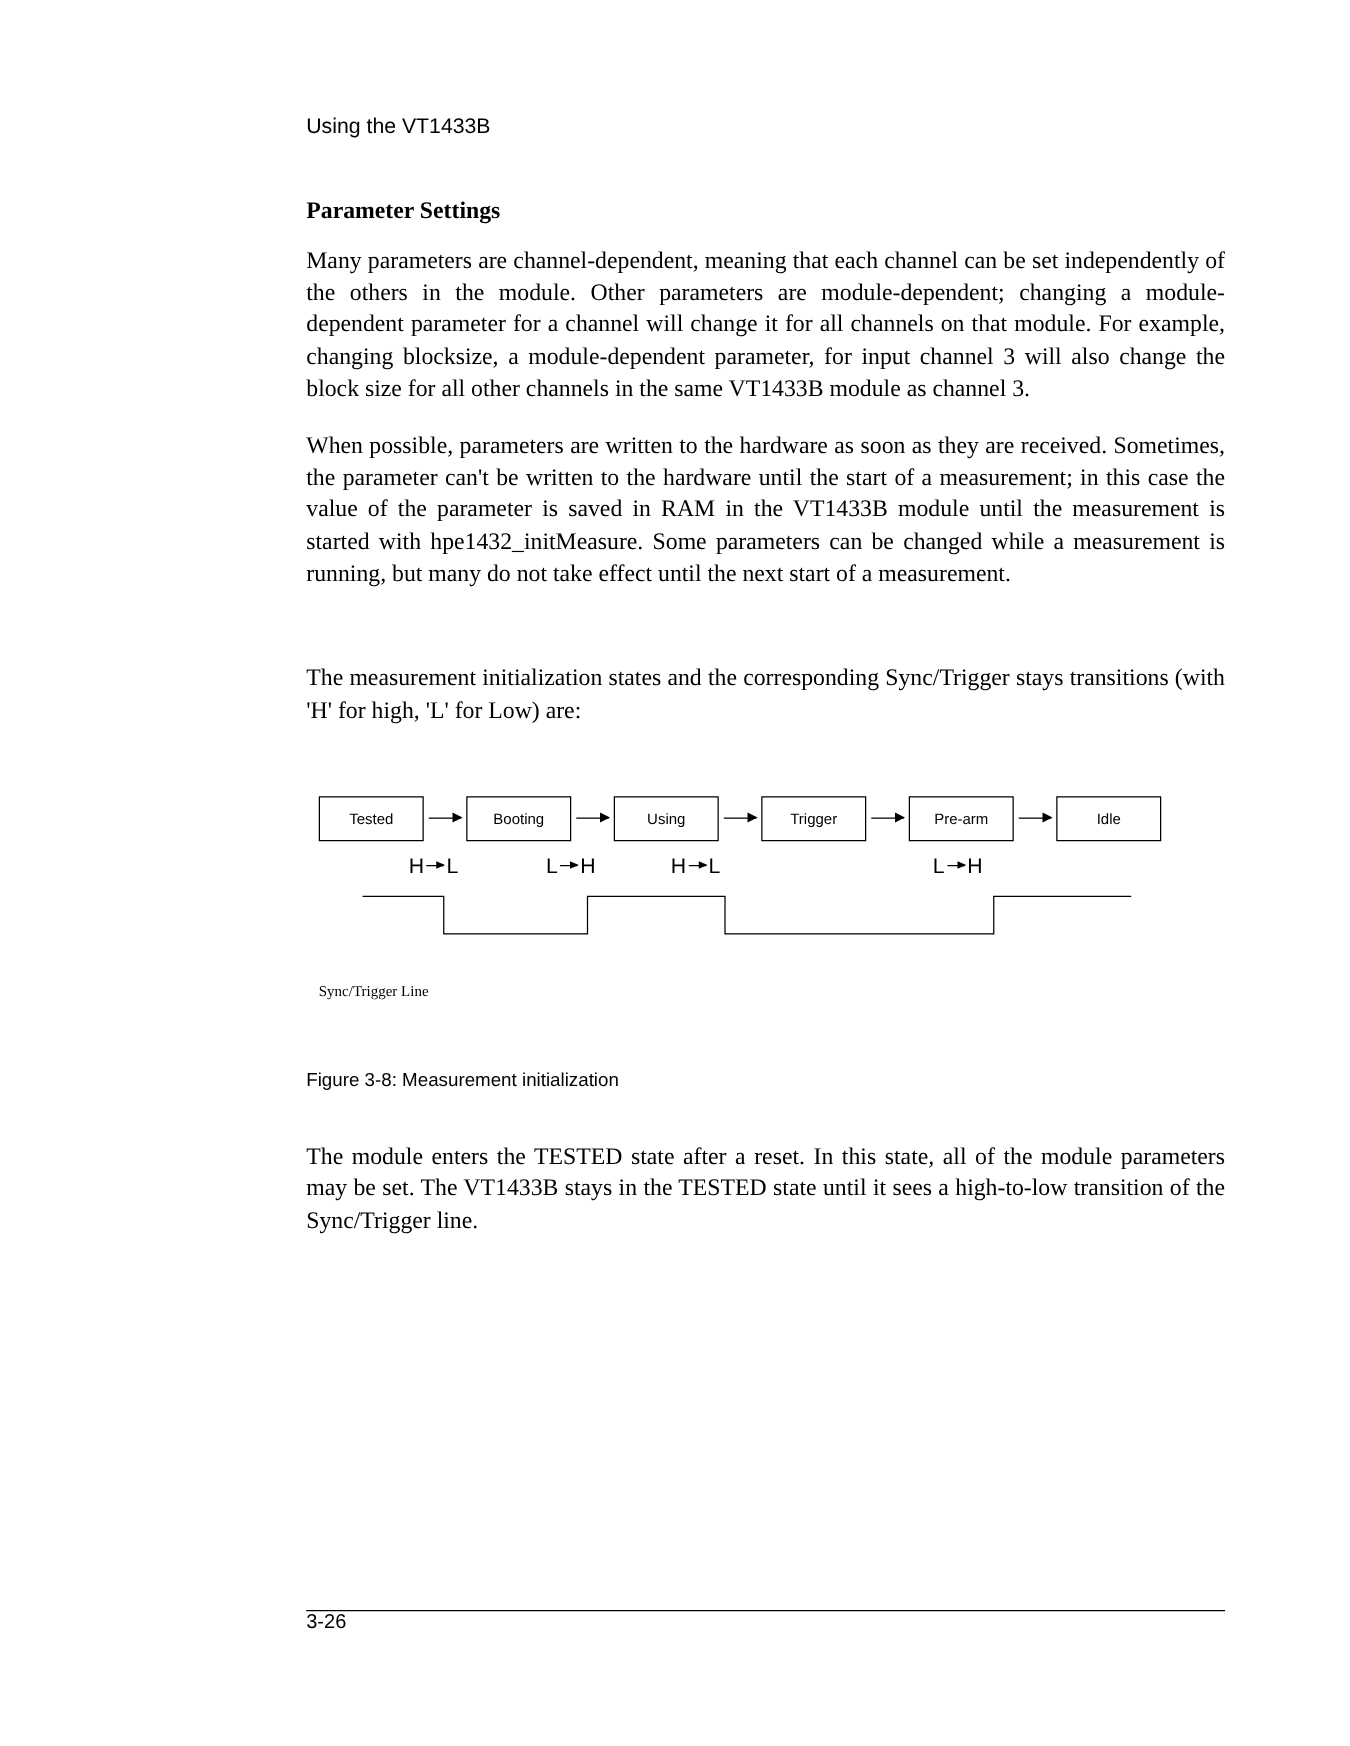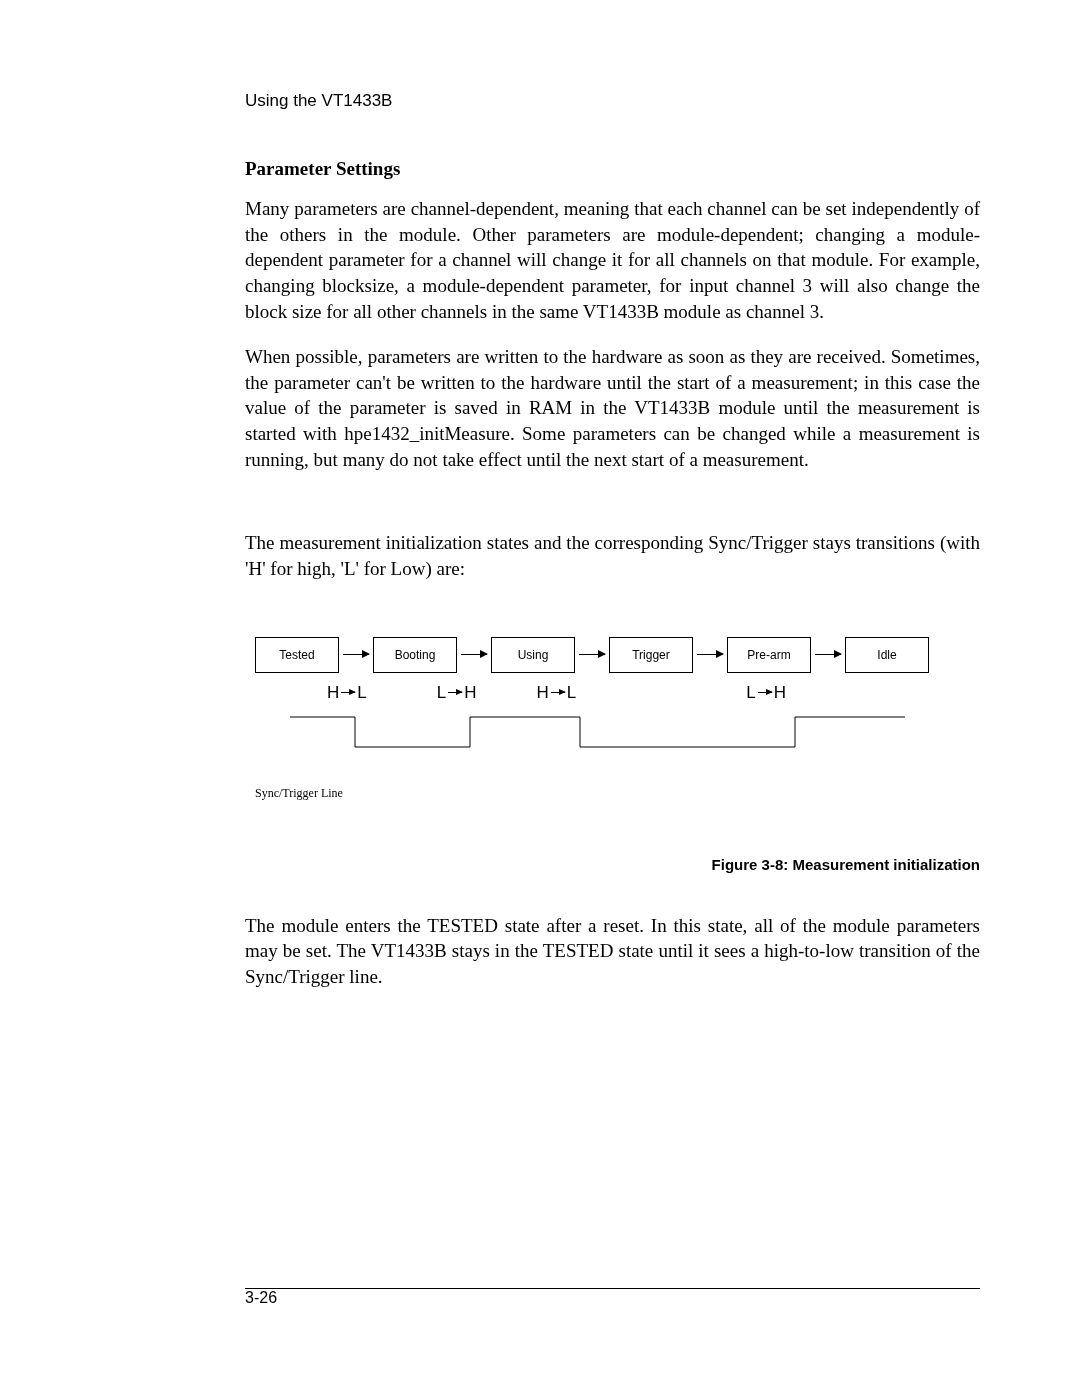--- a/index.html
+++ b/index.html
@@ -112,23 +112,23 @@
     border-bottom: 3.5px solid transparent;
   }
   .sync-caption {
     font-family: Liberation Serif, serif;
     font-size: 12px;
     margin-left: 10px;
     margin-top: 4px;
   }
   .figure-caption {
     font-family: Arial, Helvetica, sans-serif;
-    font-weight: bold;
+    font-weight: normal;
     font-size: 15px;
-    text-align: right;
+    text-align: left;
     margin: 50px 0 40px 0;
   }
   .footer-rule {
     position: absolute;
     left: 245px;
     right: 100px;
     bottom: 90px;
     border-top: 1px solid #000;
     font-family: Arial, Helvetica, sans-serif;
     font-size: 16px;

